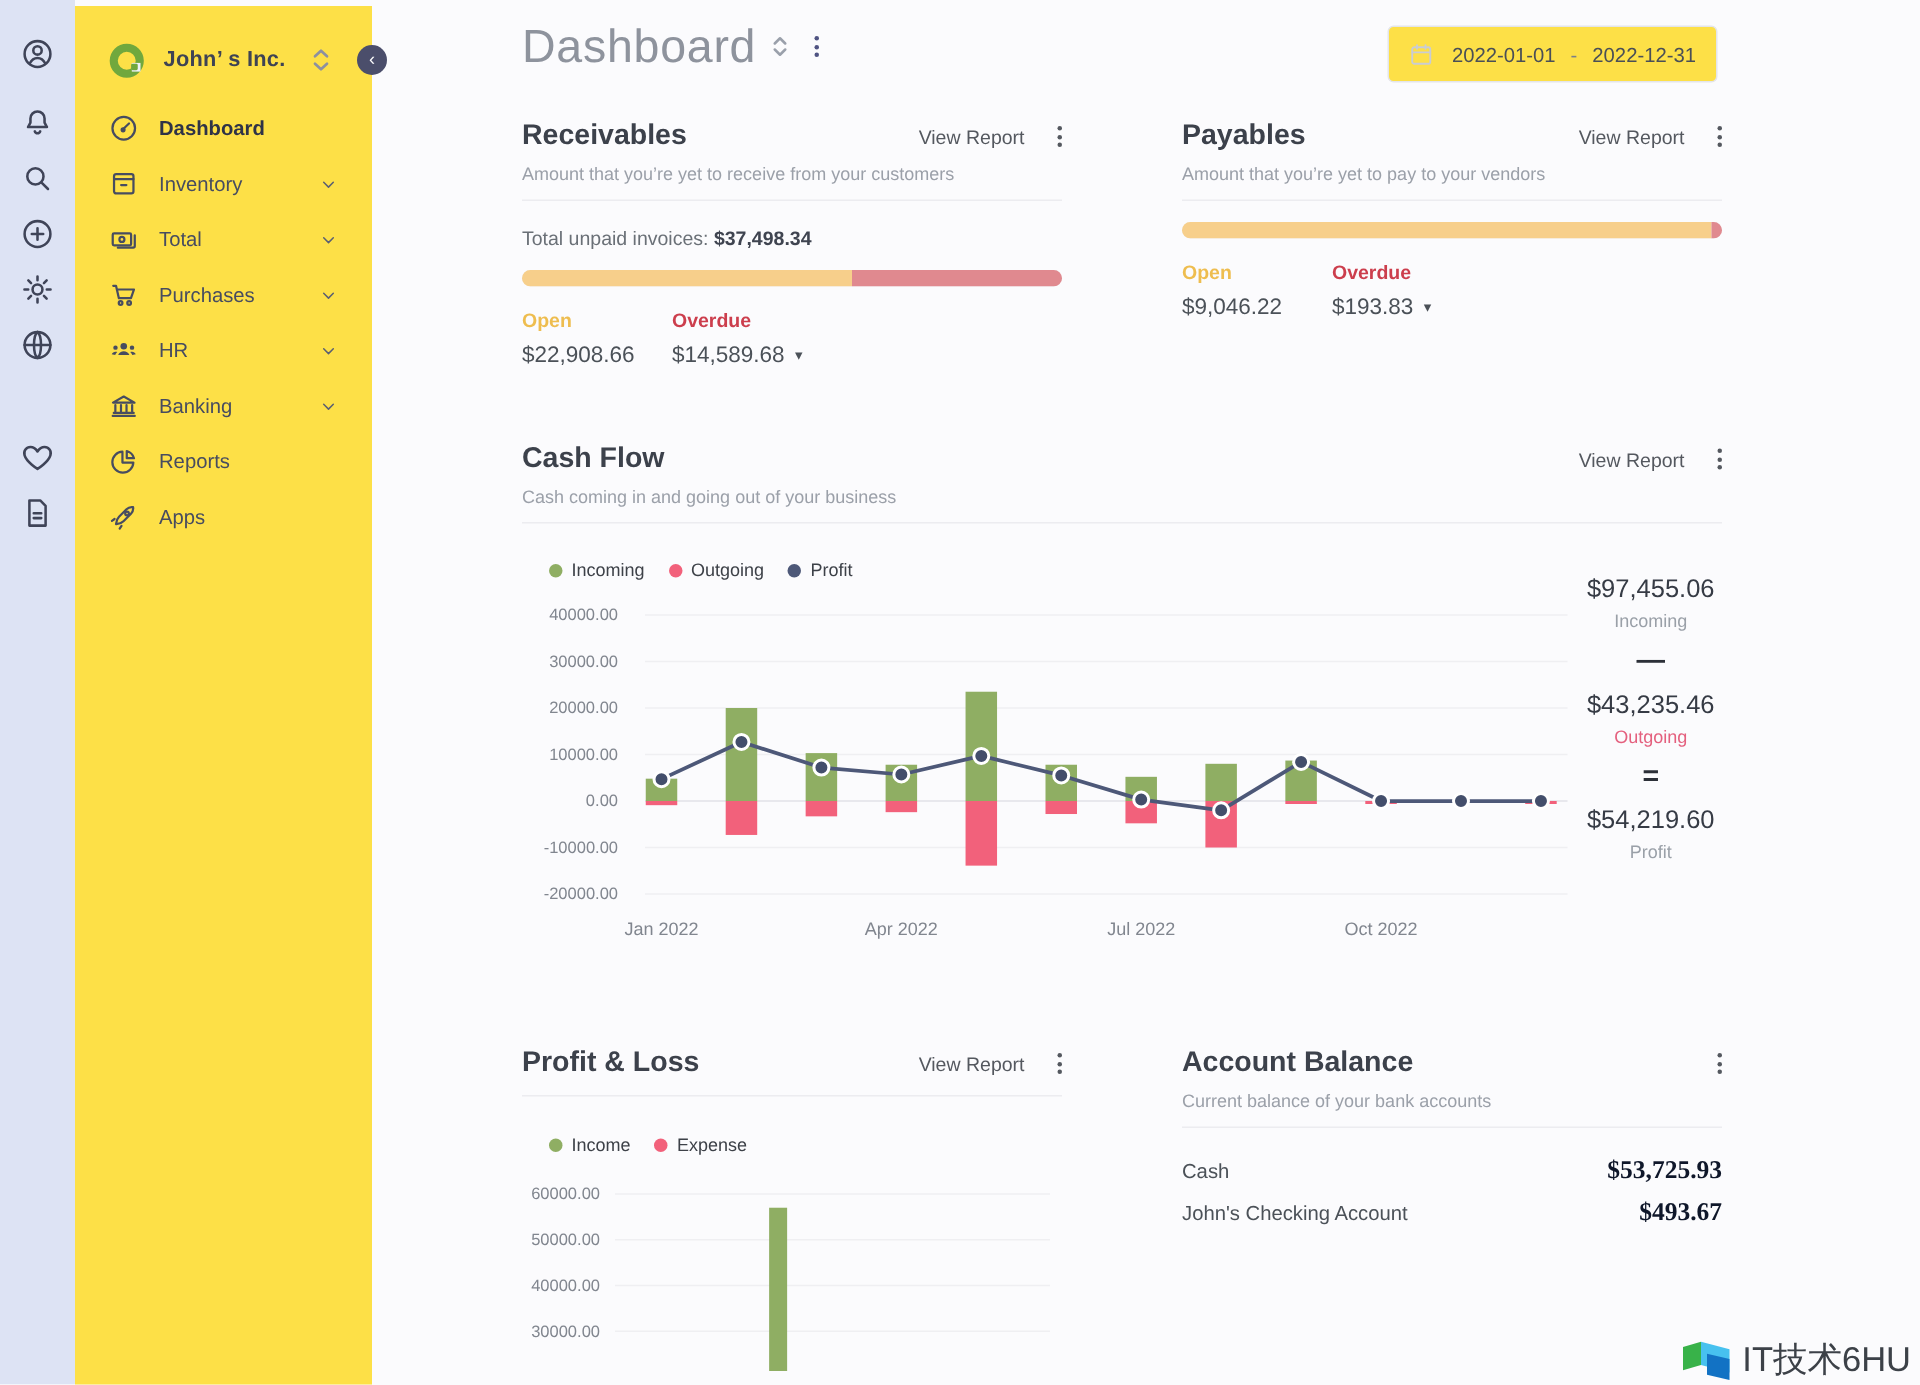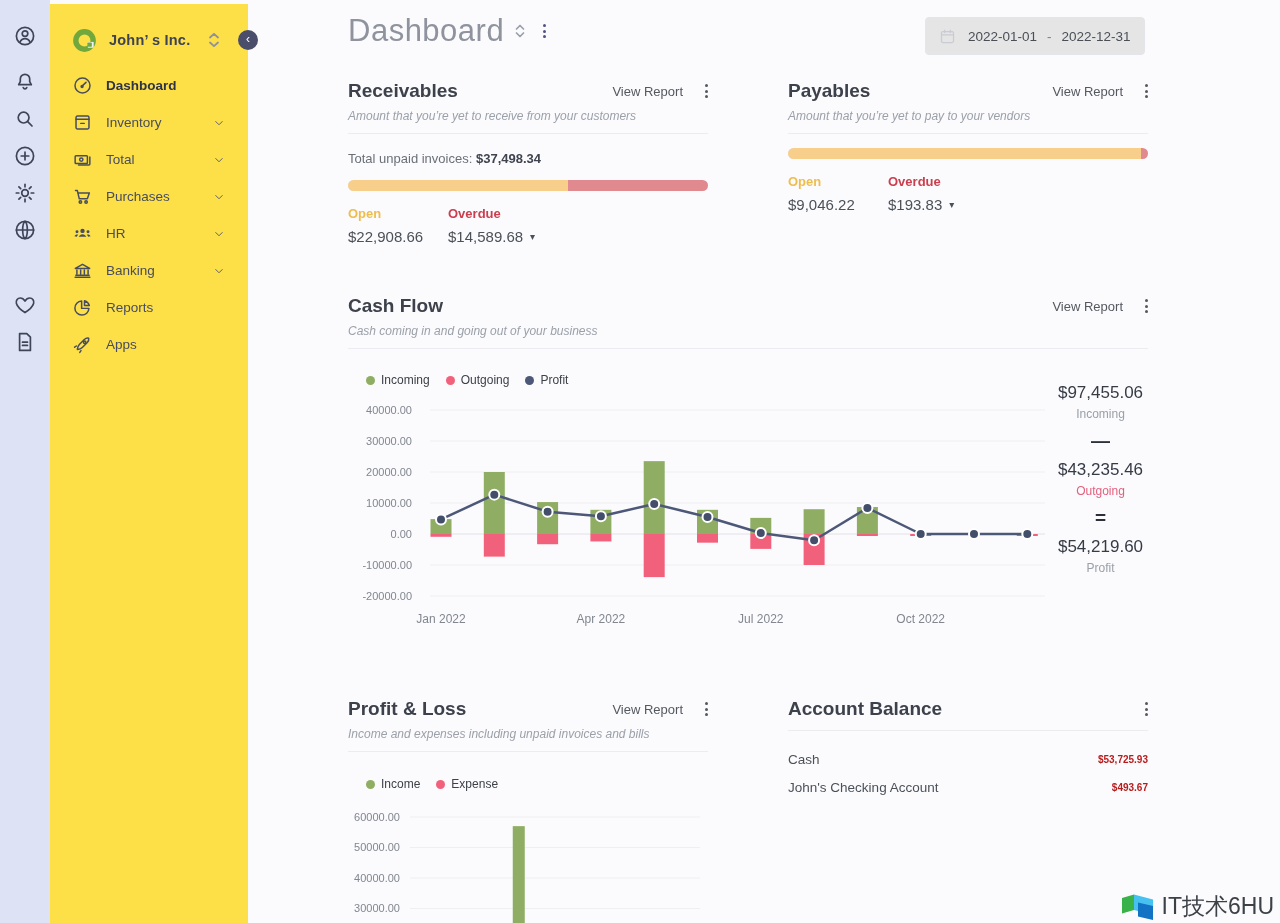--- a/index.html
+++ b/index.html
@@ -38,34 +38,34 @@
 
   
   .main{ position:absolute; left:248px; top:0; width:1032px; height:100%; }
   .page-head{ position:absolute; left:100px; top:13px; display:flex; align-items:center; }
   .page-title{ font-size:31px; font-weight:400; color:#8e939d; letter-spacing:.5px; }
   .title-sort{ margin-left:9px; width:14px; height:20px; color:#9aa0ab; cursor:pointer; }
   .kebab{ display:inline-flex; flex-direction:column; align-items:center; justify-content:center; cursor:pointer; }
   .kebab i{ width:3px; height:3px; border-radius:50%; background:currentColor; margin:1.4px 0; }
   .head-kebab{ margin-left:16px; color:#4f5382; height:22px; }
 
-  .date-box{ position:absolute; left:677px; top:17px; width:220px; height:38px; background:#e5e5e5;
+  .date-box{ position:absolute; left:677px; top:17px; width:220px; height:38px; background:#fde047;
     border:1px solid #e4e5ea; border-radius:4px; display:flex; align-items:center; padding:0 13px; cursor:pointer; }
   .date-box .cal{ width:17px; height:17px; color:#c9ccd4; }
   .date-val{ font-size:13.5px; color:#4a4f57; }
   .date-from{ margin-left:12px; }
   .date-sep{ margin:0 10px; color:#7b7f88; }
 
   
   .card{ position:absolute; }
   .card-head{ display:flex; align-items:center; }
   .card-title{ font-size:19px; font-weight:700; color:#3c414b; }
   .card-action{ margin-left:auto; font-size:13px; font-weight:500; color:#54585f; cursor:pointer; }
   .card-kebab{ margin-left:22px; color:#54585f; height:18px; }
-  .card-sub{ margin-top:7px; font-size:12px; color:#9ba0a9;font-style:italic; }
+  .card-sub{ margin-top:7px; font-size:12px; color:#9ba0a9; }
   .card-div{ margin-top:10px; border-bottom:1px solid #ececf0; }
 
   .total-line{ margin-top:17px; font-size:13px; color:#6a7077; }
   .total-line b{ color:#3f4450; font-weight:700; }
   .progress{ margin-top:14px; height:11px; border-radius:6px; overflow:hidden; display:flex; background:#f1f1f3; }
   .progress .seg{ height:100%; }
   .ov-row{ margin-top:15px; display:flex; }
   .ov-col{ width:100px; }
   .ov-col.second{ width:auto; }
   .ov-label{ font-size:13px; font-weight:600; }
@@ -82,21 +82,21 @@
   .cf-body{ display:flex; margin-top:24px; }
   .cf-summary{ flex:1; text-align:center; padding-top:10px; }
   .sum-value{ font-size:17px; color:#363b45; }
   .sum-label{ margin-top:4px; font-size:12px; color:#9aa0a8; }
   .sum-label.outgoing{ color:#e4607e; }
   .sum-op{ margin:10px 0; font-size:19px; font-weight:700; color:#2c3038; line-height:1; }
 
   .ab-rows{ margin-top:14px;text-align:center; }
   .ab-row{ display:flex; align-items:center; height:28px; }
   .ab-name{ font-size:13.5px; color:#4b5158; }
-  .ab-value{ margin-left:auto; font-size:10px; font-weight:600; color:#b91c1c; }
+  .ab-value{ margin-left:auto; font-size:17px; font-weight:600; color:#0f172a;font-family:Liberation Serif, serif; }
 
   
   .watermark{ position:absolute; right:6px; bottom:1px; display:flex; align-items:center; z-index:5; }
   .watermark .wm-text{ margin-left:6px; font-size:23px; font-weight:400; color:#3c4148; }
 
   svg text{ font-family:"Liberation Sans", sans-serif; }
 </style>
 </head>
 <body>
 
@@ -464,21 +464,20 @@
   <div class="card" style="left:100px; top:698px; width:360px;">
     <div class="card-head">
       <span class="card-title">Profit &amp; Loss</span>
       <span class="card-action">View Report</span>
       <span class="kebab card-kebab">
           <i></i>
           <i></i>
           <i></i>
         </span>
     </div>
-    <div class="card-sub">Income and expenses including unpaid invoices and bills</div>
     <div class="card-div"></div>
     <div class="legend" id="plLegend" style="margin-top:25px; margin-left:18px;">
         <span class="legend-item">
           <span class="legend-dot" style="background:#8fae63"></span>
           <span class="legend-label">Income</span>
         </span>
         <span class="legend-item">
           <span class="legend-dot" style="background:#f2617b"></span>
           <span class="legend-label">Expense</span>
         </span>
@@ -498,20 +497,21 @@
 
   <div class="card" style="left:540px; top:698px; width:360px;">
     <div class="card-head">
       <span class="card-title">Account Balance</span>
       <span class="kebab card-kebab" style="margin-left:auto;">
           <i></i>
           <i></i>
           <i></i>
         </span>
     </div>
+    <div class="card-sub">Current balance of your bank accounts</div>
     <div class="card-div"></div>
     <div class="ab-rows" id="abRows">
         <div class="ab-row">
           <span class="ab-name">Cash</span>
           <span class="ab-value">$53,725.93</span>
         </div>
         <div class="ab-row">
           <span class="ab-name">John's Checking Account</span>
           <span class="ab-value">$493.67</span>
         </div>

